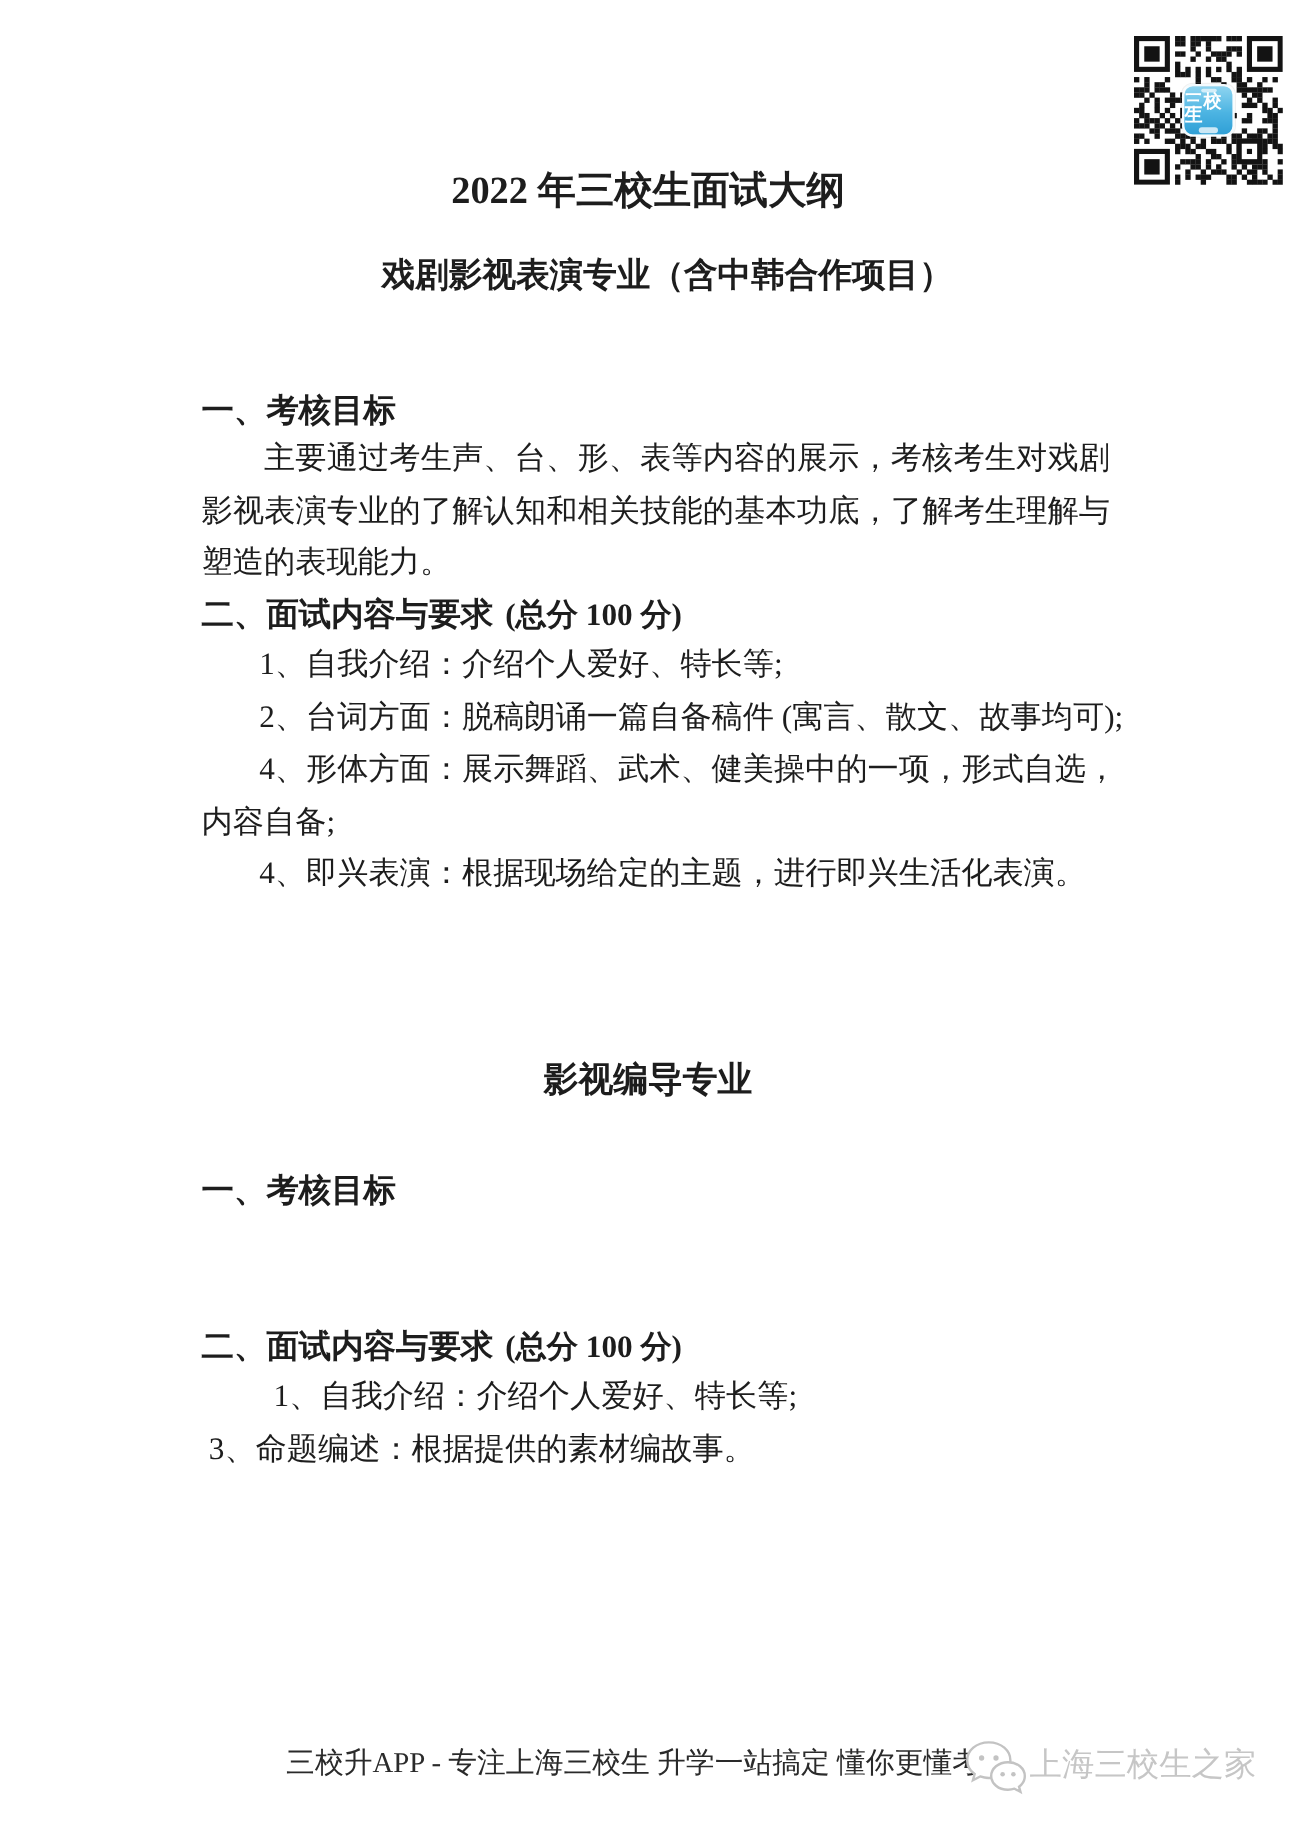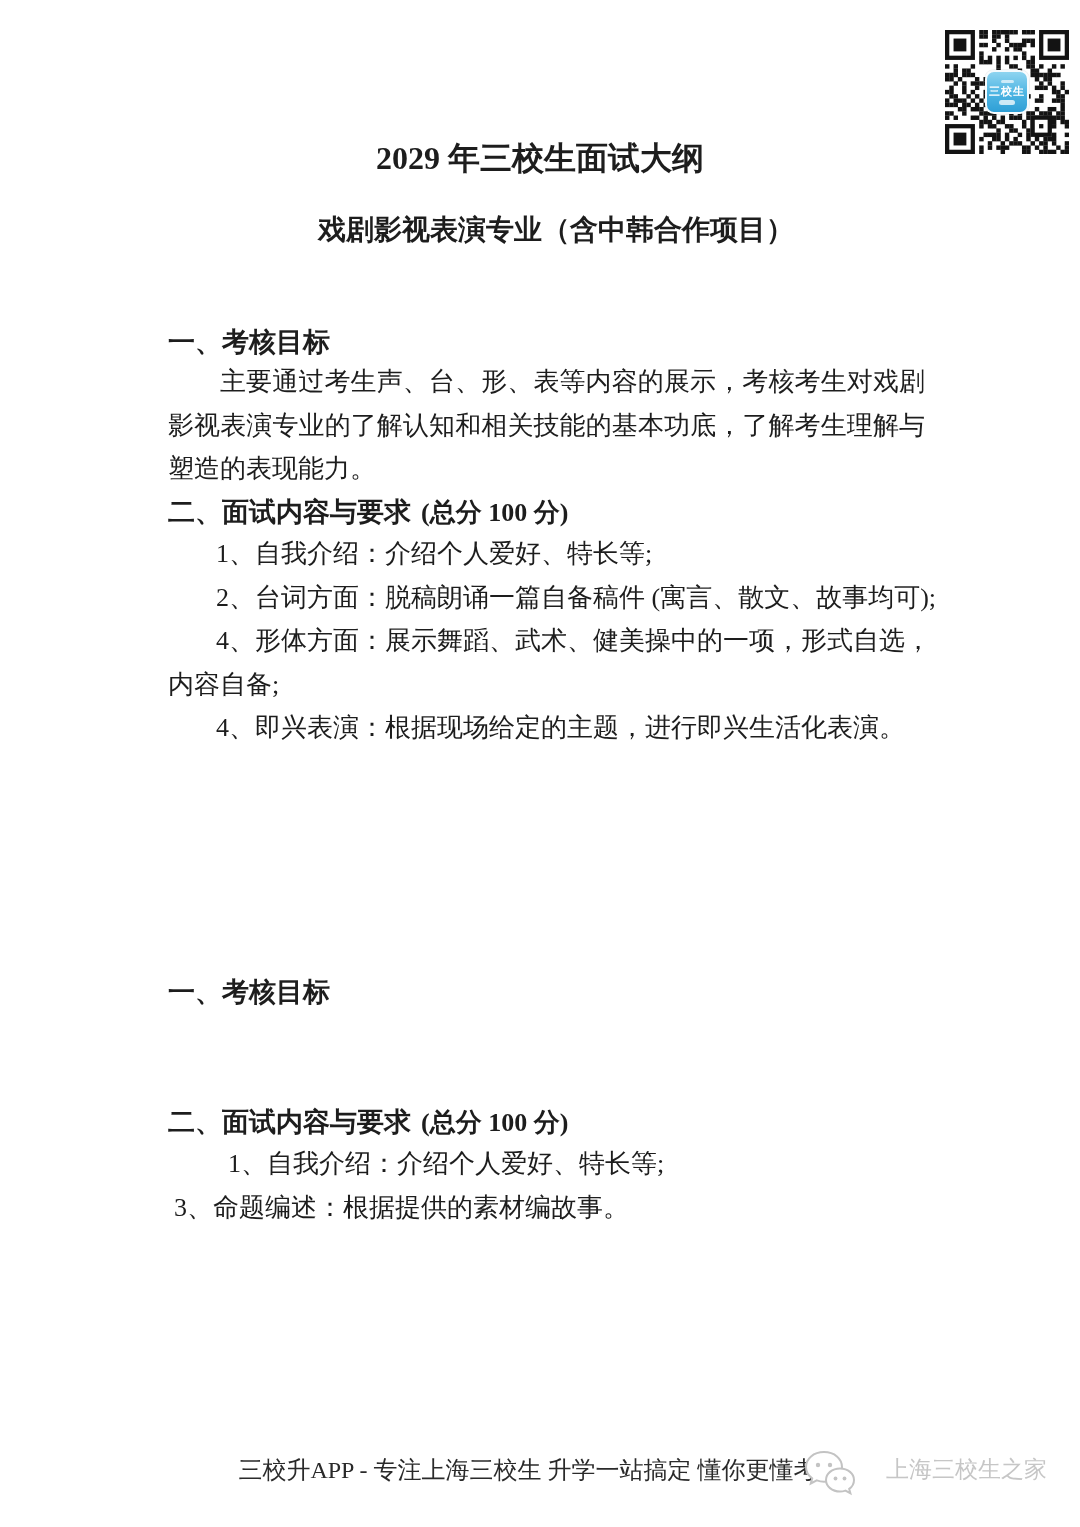--- a/index.html
+++ b/index.html
@@ -27,35 +27,35 @@
   .items{left:168px;width:790px;font-size:26px;line-height:43.5px;}
   #items1{top:532px;}
   #items2{top:1142px;}
   .item{padding-left:48px;white-space:nowrap;}
   .item.cont{padding-left:0;}
   .item.ind-a{padding-left:60px;}
   .item.ind-b{padding-left:0px;}
   .item.ind-c{padding-left:6px;}
   
   .footer-line{top:1452px;left:0;width:1080px;text-align:center;font-size:24px;line-height:36px;color:#2a2a2a;white-space:nowrap;}
-  .watermark-text{top:1448px;left:886px;font-size:23px;line-height:44px;color:#c6c6c6;white-space:nowrap;z-index:3;}
+  .watermark-text{top:1448px;left:858px;font-size:27px;line-height:44px;color:#c6c6c6;white-space:nowrap;z-index:3;}
   .wechat-icon{top:1444px;left:800px;width:58px;height:58px;z-index:3;}
   
   .qr{top:30px;left:945px;width:124px;height:124px;}
   .qr svg{display:block;}
   .qr-badge{
     position:absolute;left:50%;top:50%;transform:translate(-50%,-50%);
     width:40px;height:40px;border-radius:9px;
     background:linear-gradient(180deg,#8ed4f0 0%,#4cb4e2 55%,#2f9fd6 100%);
     border:2px solid rgba(255,255,255,.95);
     box-shadow:0 0 0 1px rgba(0,0,0,.06);
     display:flex;flex-direction:column;align-items:center;justify-content:center;color:#fff;
   }
   .qr-badge .bar-top{width:13px;height:3px;background:rgba(255,255,255,.65);border-radius:2px;margin-bottom:2px;}
-  .qr-badge .label{font-size:11px;font-weight:bold;letter-spacing:1px;line-height:12px;font-family:"Liberation Sans","DejaVu Sans",sans-serif;}
+  .qr-badge .label{font-size:15px;font-weight:bold;letter-spacing:1px;line-height:12px;font-family:"Liberation Sans","DejaVu Sans",sans-serif;}
   .qr-badge .bar-bottom{width:16px;height:5px;background:rgba(255,255,255,.75);border-radius:3px;margin-top:3px;}
 </style>
 </head>
 <body>
 
 <div class="page">
 
   <div class="abs qr">
     <svg id="qr-svg" width="124" height="124" viewBox="0 0 124 124">
         <rect x="34.21" y="0.00" width="4.45" height="4.45" fill="#131313"></rect>
@@ -375,38 +375,39 @@
         <rect x="89.79" y="89.79" width="12.83" height="12.83" fill="#ffffff"></rect>
         <rect x="94.07" y="94.07" width="4.28" height="4.28" fill="#131313"></rect>
       </svg>
     <div class="qr-badge">
       <div class="bar-top"></div>
       <div class="label">三校生</div>
       <div class="bar-bottom"></div>
     </div>
   </div>
 
-  <div class="abs doc-title">2029 年三校生面试大纲</div>
+  <div class="abs doc-title">2022 年三校生面试大纲</div>
   <div class="abs doc-subtitle">戏剧影视表演专业（含中韩合作项目）</div>
 
   <div class="abs h-sec" id="h1a">一、考核目标</div>
   <div class="abs para" id="para1">主要通过考生声、台、形、表等内容的展示，考核考生对戏剧影视表演专业的了解认知和相关技能的基本功底，了解考生理解与塑造的表现能力。</div>
 
   <div class="abs h-sec" id="h2a">
     <span>二、面试内容与要求</span><span class="h-note">(总分 100 分)</span>
   </div>
 
   <div class="abs items" id="items1">
     <div class="item">1、自我介绍：介绍个人爱好、特长等;</div>
     <div class="item">2、台词方面：脱稿朗诵一篇自备稿件 (寓言、散文、故事均可);</div>
     <div class="item">4、形体方面：展示舞蹈、武术、健美操中的一项，形式自选，</div>
     <div class="item cont">内容自备;</div>
     <div class="item">4、即兴表演：根据现场给定的主题，进行即兴生活化表演。</div>
   </div>
 
+  <div class="abs center-head">影视编导专业</div>
   <div class="abs h-sec" id="h1b">一、考核目标</div>
 
   <div class="abs h-sec" id="h2b">
     <span>二、面试内容与要求</span><span class="h-note">(总分 100 分)</span>
   </div>
 
   <div class="abs items" id="items2">
     <div class="item ind-a">1、自我介绍：介绍个人爱好、特长等;</div>
     <div class="item ind-c">3、命题编述：根据提供的素材编故事。</div>
   </div>

